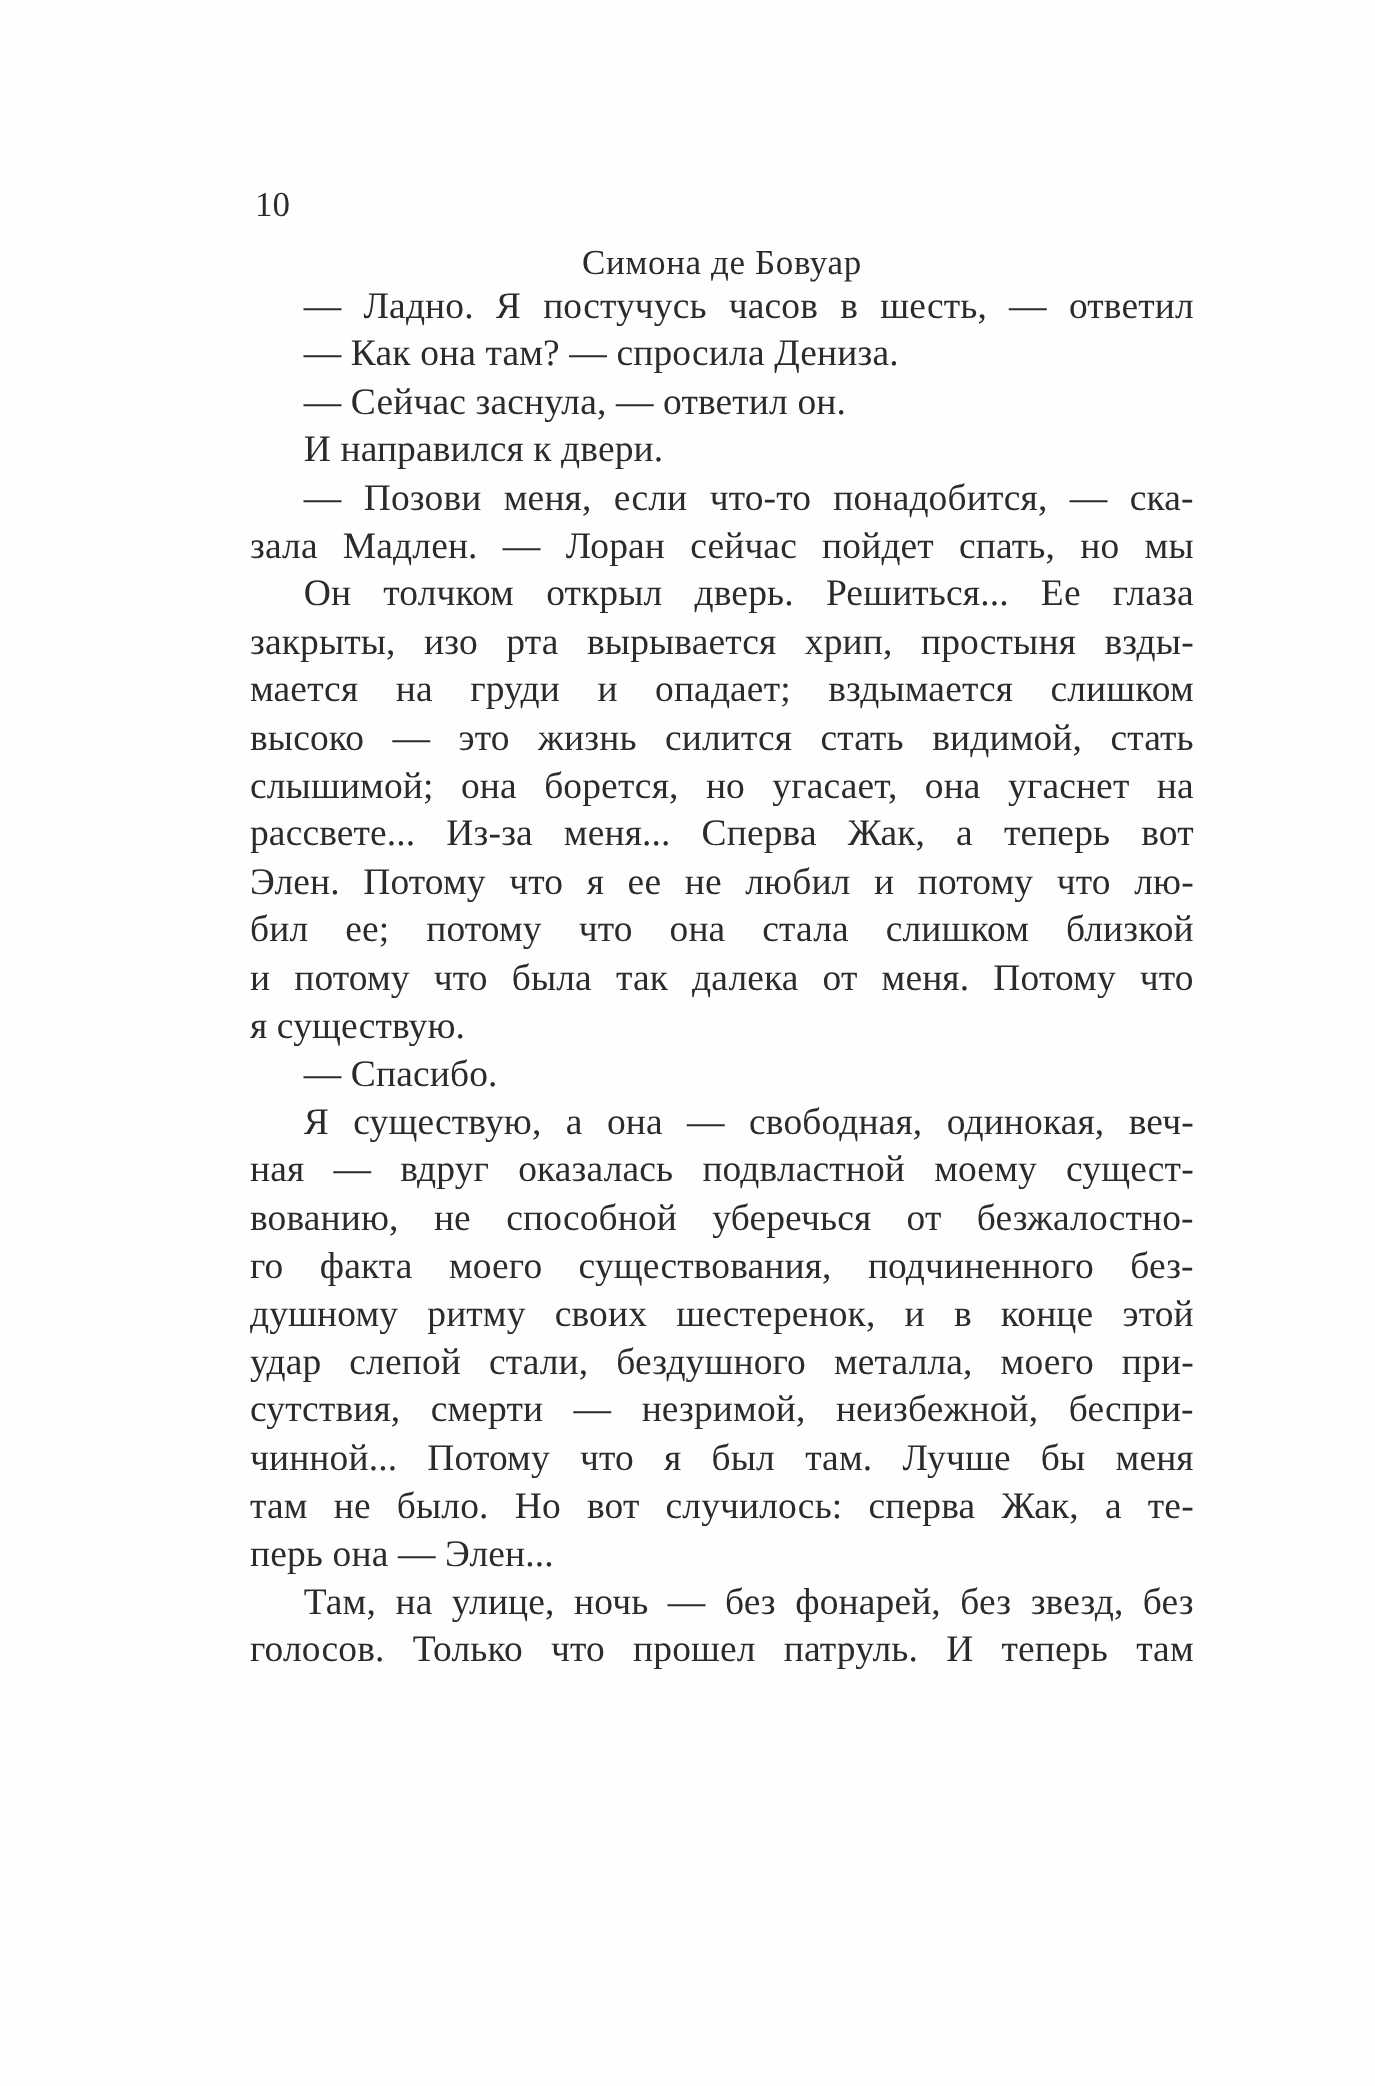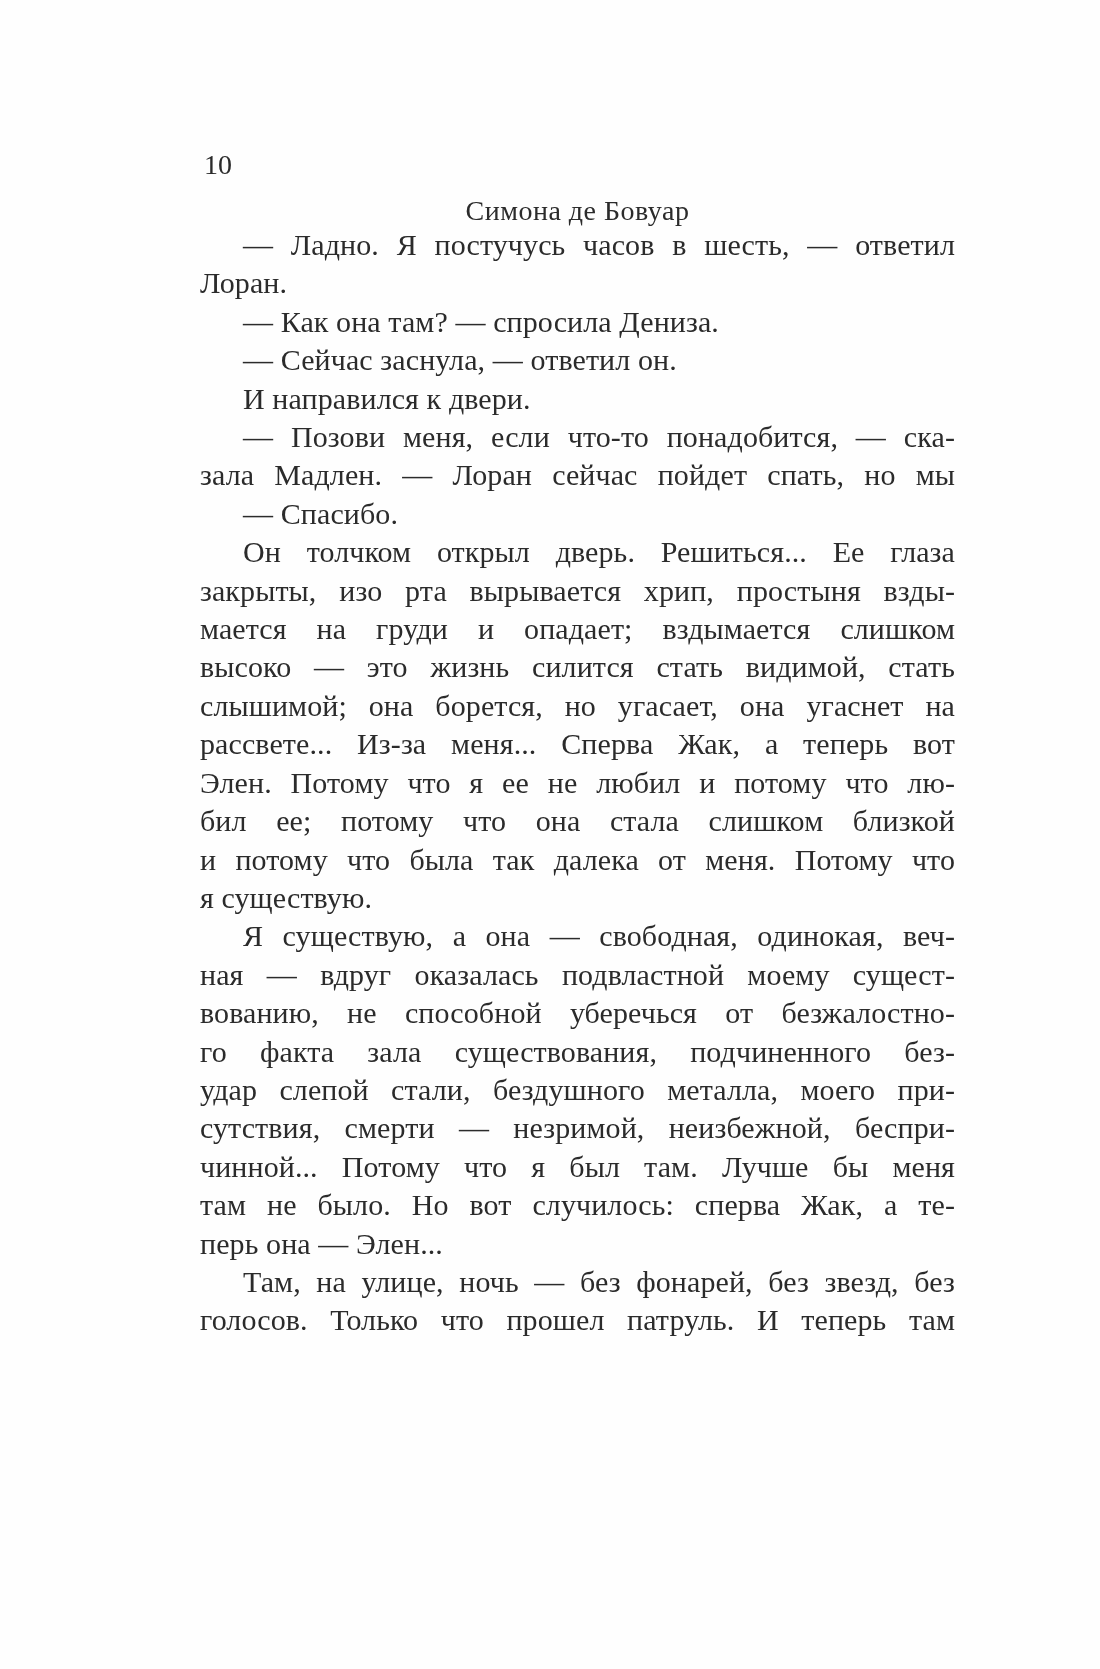--- a/index.html
+++ b/index.html
@@ -64,55 +64,55 @@
 <body>
 
 <div class="page">
   <div class="page-header">
     <span class="page-number">10</span>
     <span class="running-title">Симона де Бовуар</span>
   </div>
   <div class="page-body" id="page-body">
       <div class="paragraph">
         <div class="pline first">— Ладно. Я постучусь часов в шесть, — ответил</div>
-        <div class="pline fin">Лоран.</div>
       </div>
       <div class="paragraph">
         <div class="pline first fin">— Как она там? — спросила Дениза.</div>
       </div>
       <div class="paragraph">
         <div class="pline first fin">— Сейчас заснула, — ответил он.</div>
       </div>
       <div class="paragraph">
         <div class="pline first fin">И направился к двери.</div>
       </div>
       <div class="paragraph">
         <div class="pline first">— Позови меня, если что-то понадобится, — ска-</div>
         <div class="pline">зала Мадлен. — Лоран сейчас пойдет спать, но мы</div>
       </div>
       <div class="paragraph">
-        <div class="pline first fin">— Спасибо.</div>
-      </div>
-      <div class="paragraph">
         <div class="pline first">Он толчком открыл дверь. Решиться... Ее глаза</div>
         <div class="pline">закрыты, изо рта вырывается хрип, простыня взды-</div>
         <div class="pline">мается на груди и опадает; вздымается слишком</div>
         <div class="pline">высоко — это жизнь силится стать видимой, стать</div>
         <div class="pline">слышимой; она борется, но угасает, она угаснет на</div>
         <div class="pline">рассвете... Из-за меня... Сперва Жак, а теперь вот</div>
         <div class="pline">Элен. Потому что я ее не любил и потому что лю-</div>
         <div class="pline">бил ее; потому что она стала слишком близкой</div>
         <div class="pline">и потому что была так далека от меня. Потому что</div>
         <div class="pline fin">я существую.</div>
       </div>
       <div class="paragraph">
+        <div class="pline first fin">— Спасибо.</div>
+      </div>
+      <div class="paragraph">
         <div class="pline first">Я существую, а она — свободная, одинокая, веч-</div>
         <div class="pline">ная — вдруг оказалась подвластной моему сущест-</div>
         <div class="pline">вованию, не способной уберечься от безжалостно-</div>
-        <div class="pline">го факта зала существования, подчиненного без-</div>
+        <div class="pline">го факта моего существования, подчиненного без-</div>
+        <div class="pline">душному ритму своих шестеренок, и в конце этой</div>
         <div class="pline">удар слепой стали, бездушного металла, моего при-</div>
         <div class="pline">сутствия, смерти — незримой, неизбежной, беспри-</div>
         <div class="pline">чинной... Потому что я был там. Лучше бы меня</div>
         <div class="pline">там не было. Но вот случилось: сперва Жак, а те-</div>
         <div class="pline fin">перь она — Элен...</div>
       </div>
       <div class="paragraph">
         <div class="pline first">Там, на улице, ночь — без фонарей, без звезд, без</div>
         <div class="pline">голосов. Только что прошел патруль. И теперь там</div>
       </div>

